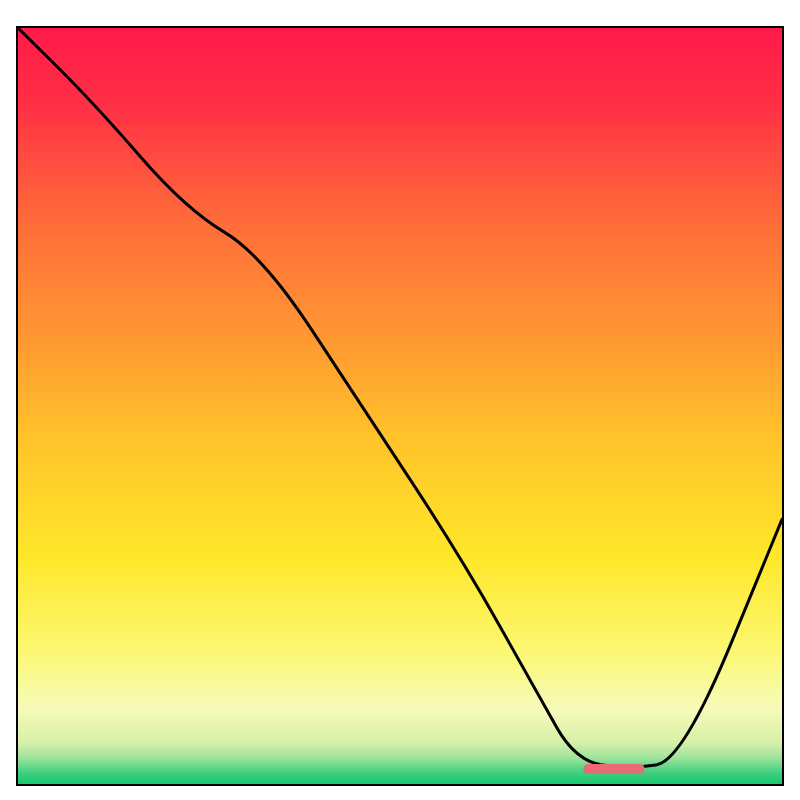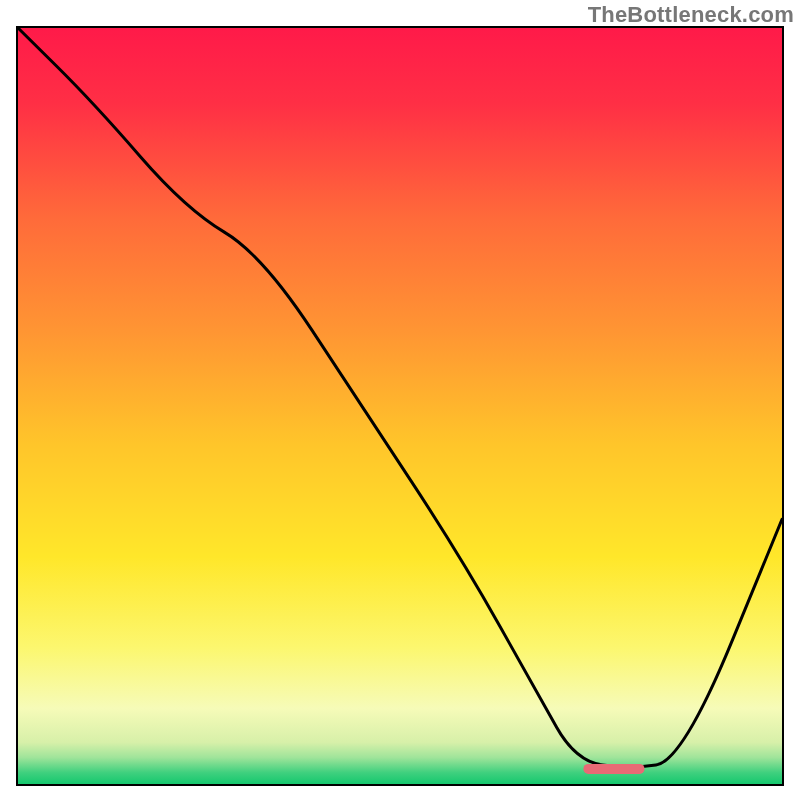--- a/index.html
+++ b/index.html
@@ -38,21 +38,20 @@
   .plot svg {
     display: block;
     width: 100%;
     height: 100%;
   }
 </style>
 </head>
 <body>
 
 <div class="stage">
-  <div class="watermark">TheBottleneck.com</div>
 
   <div class="plot">
     <svg viewBox="0 0 764 756" preserveAspectRatio="none">
       <defs>
         <linearGradient id="bg-grad" x1="0" y1="0" x2="0" y2="1">
         <stop offset="0.00%" stop-color="#ff1a49"></stop>
             <stop offset="10.00%" stop-color="#ff2f45"></stop>
             <stop offset="25.00%" stop-color="#ff6a3a"></stop>
             <stop offset="40.00%" stop-color="#ff9533"></stop>
             <stop offset="55.00%" stop-color="#ffc52a"></stop>

